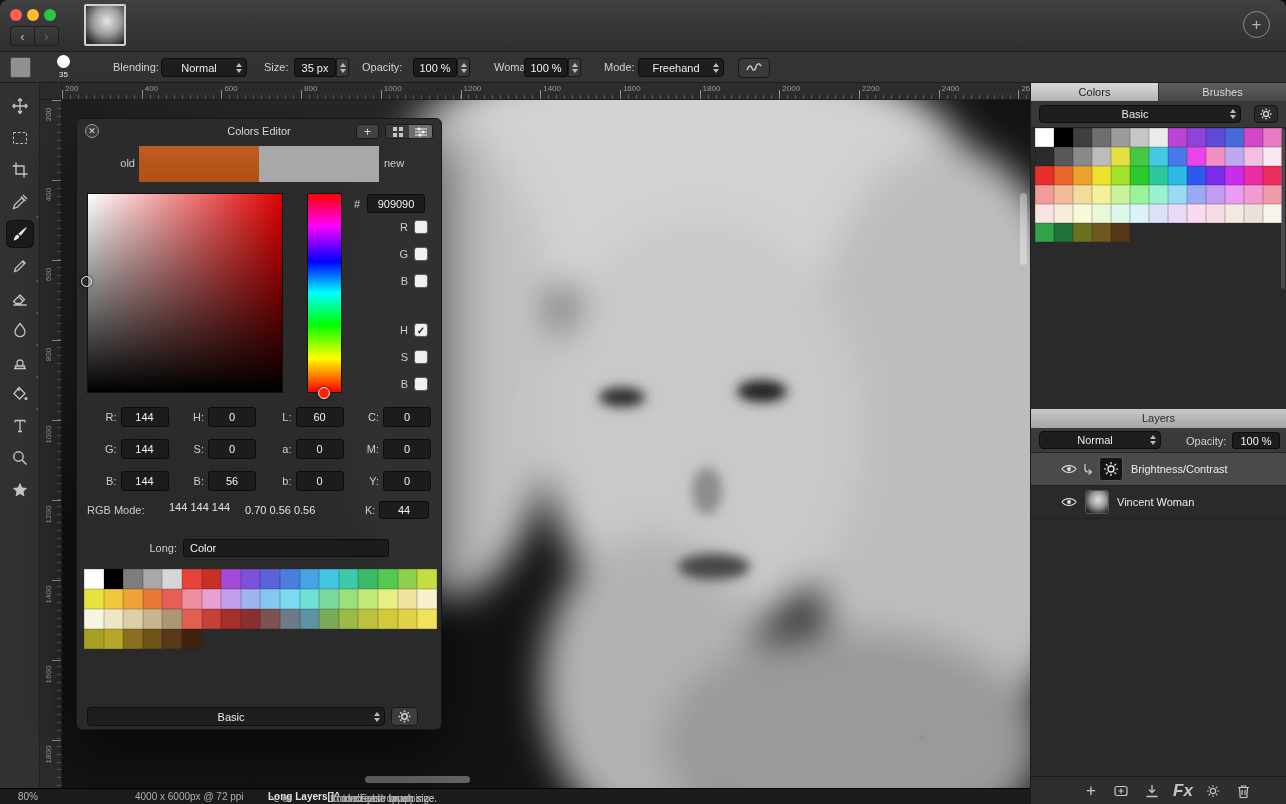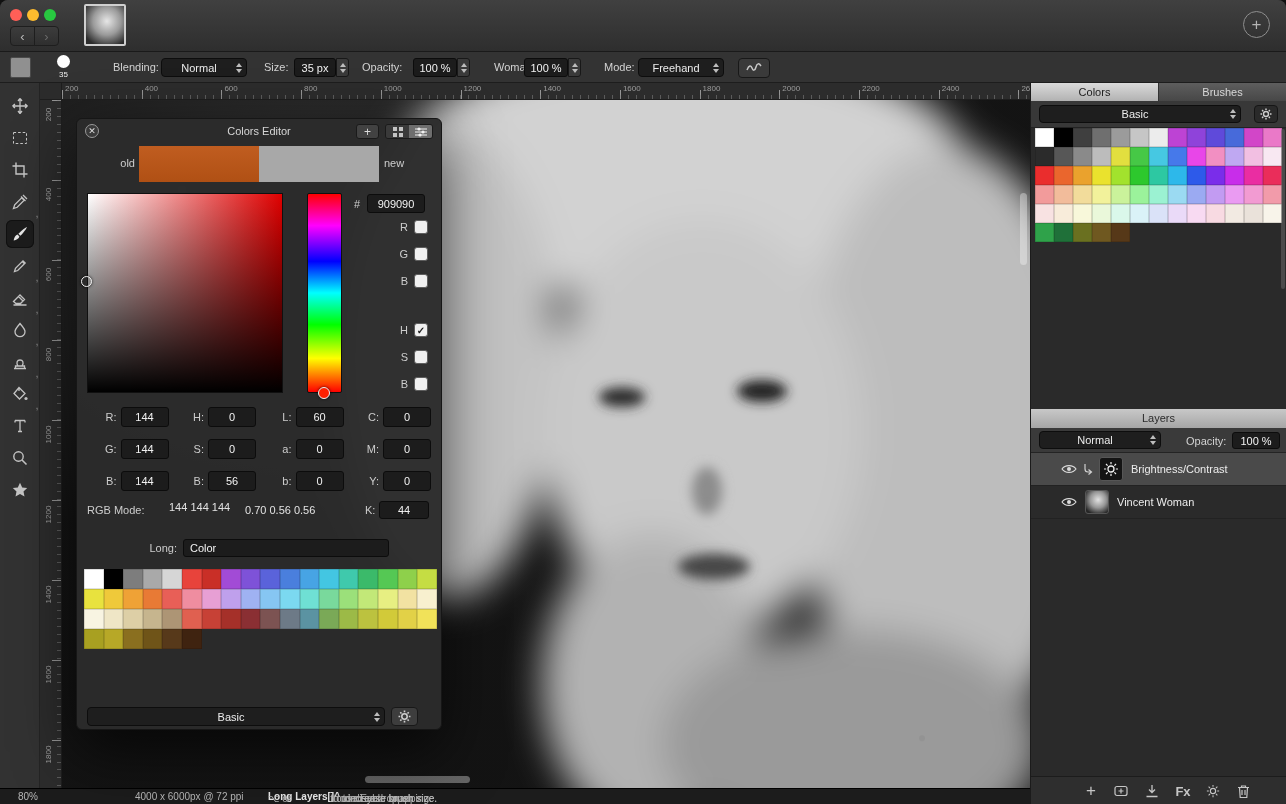--- a/index.html
+++ b/index.html
@@ -119,21 +119,21 @@
   .layer-row.sel{background:#4a4a4a;}
   .eye{width:24px;display:flex;justify-content:center;}
   .clip{width:14px;display:flex;justify-content:center;}
   .thumb{width:24px;height:24px;border-radius:3px;border:1px solid #565656;margin-left:4px;display:flex;align-items:center;justify-content:center;}
   .thumb.adj{background:#141414;}
   .thumb.img{background:radial-gradient(circle at 55% 40%,#e2e2e2 0%,#969696 45%,#262626 85%);}
   .layer-label{margin-left:8px;font-size:11px;color:#ececec;}
   .side-footer{position:absolute;left:0;bottom:0;width:100%;height:28px;background:#2e2e2e;border-top:1px solid #1c1c1c;}
   .fbtn{position:absolute;top:3px;width:24px;height:22px;background:transparent;border:none;padding:0;display:flex;align-items:center;justify-content:center;color:#c6c6c6;}
   .fbtn.plus{font-size:17px;}
-  .fbtn.fx{font-size:13px;font-weight:bold;}
+  .fbtn.fx{font-size:17px;font-style:italic;font-weight:bold;}
 
   
   .statusbar{position:absolute;left:0;top:788px;width:1030px;height:16px;background:#1c1c1c;border-top:1px solid #000;font-size:10px;color:#b8b8b8;}
   .statusbar span{position:absolute;top:2px;white-space:pre;}
   .statusbar .zoom{left:18px;}
   .statusbar .docinfo{left:135px;}
   .statusbar .hint{left:268px;}
   .statusbar b{color:#ececec;}
 </style>
 </head>

